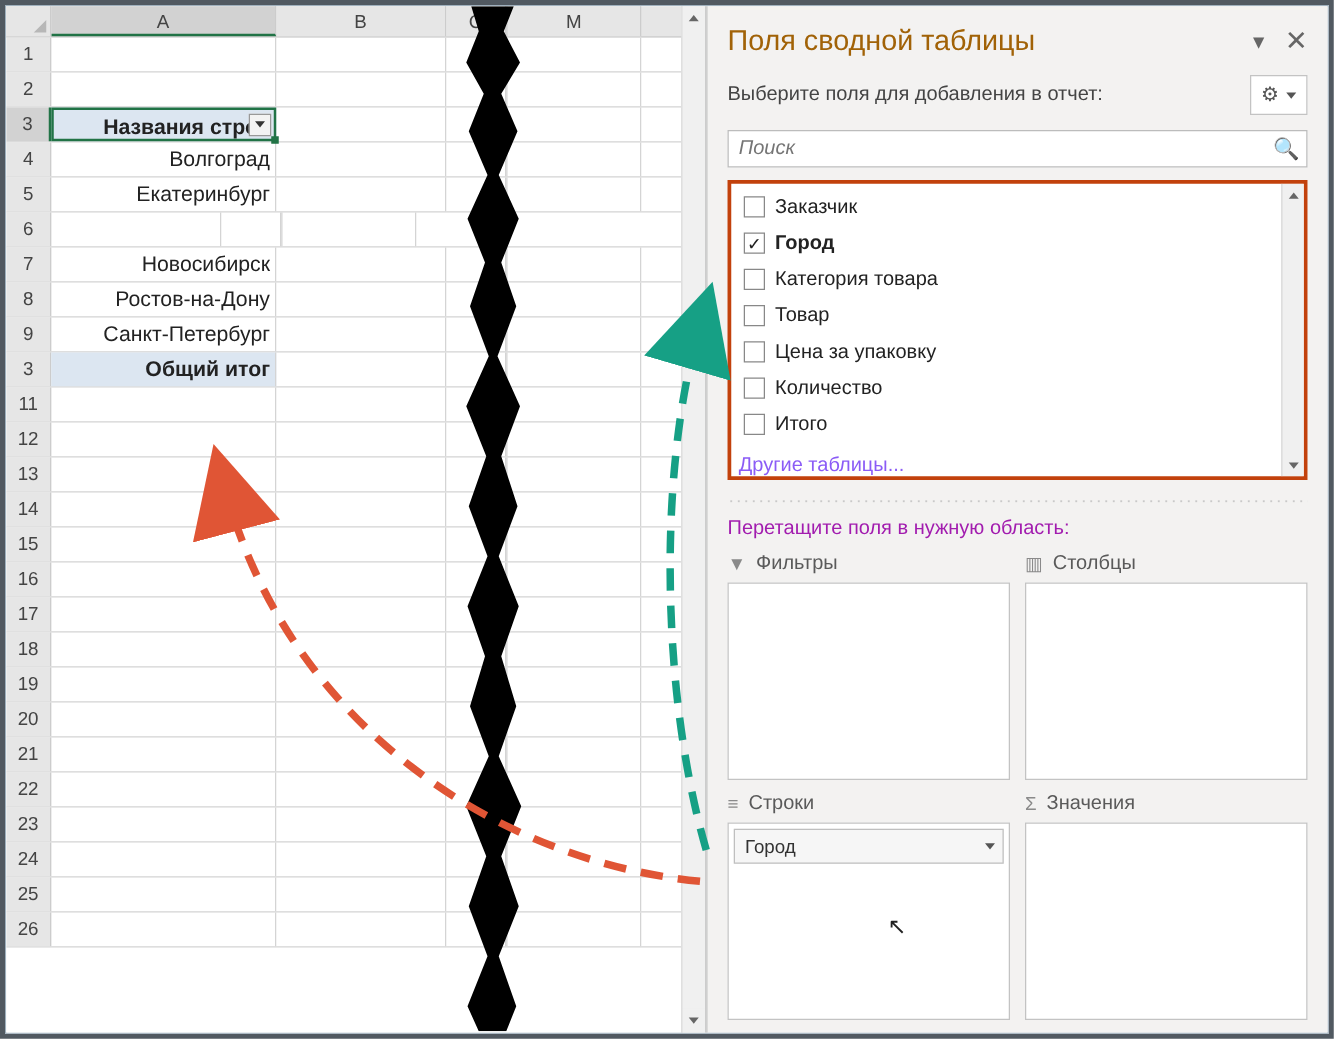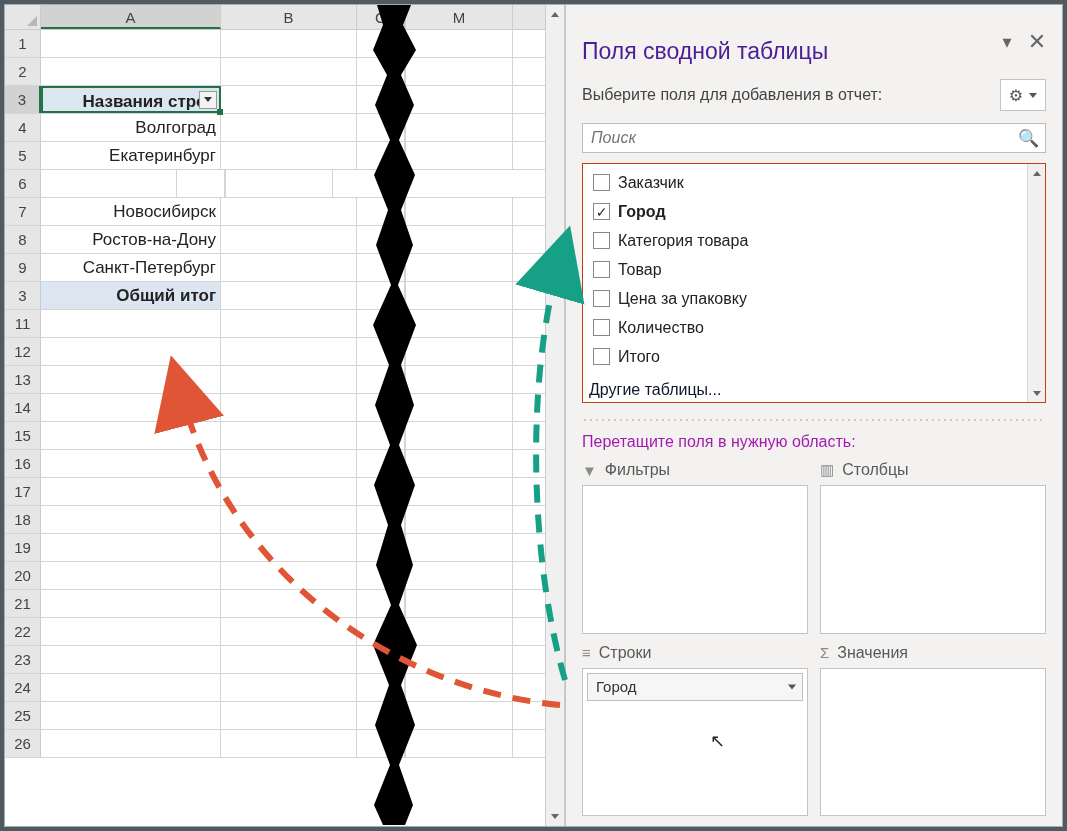--- a/index.html
+++ b/index.html
@@ -171,23 +171,22 @@
     flex-direction:column;
   }
   .pane-header {
     display:flex;
     align-items:center;
     gap:12px;
     margin-bottom:14px;
   }
   .pane-title {
     font-size: 23px;
-    color: #4c1d95;
+    color: #a16207;
     flex:1;
-    margin-top:19px;
   }
   .pane-header .icon-btn{
     width:18px;height:18px;
     color:#666;
     display:flex;align-items:center;justify-content:center;
     font-size:18px;
   }
   .pane-header .close{font-size:22px;font-weight:400;color:#666;}
   .sub-row{
     display:flex;align-items:center;gap:26px;margin-bottom:12px;
@@ -211,21 +210,21 @@
   .search input{
     width:100%;height:30px;border:1px solid #bcbcbc;background:#fff;
     padding:0 30px 0 8px;font-size:16px;font-style:italic;color:#b91c1c;
   }
   .search .mag{
     position:absolute;right:6px;top:50%;transform:translateY(-50%);
     font-size:17px;color:#666;
   }
 
   .field-box{
-    border:1px solid #c2410c;background:#fff;height:240px;
+    border:3px solid #c2410c;background:#fff;height:240px;
     position:relative;overflow:hidden;margin-bottom:10px;
   }
   .field-scroll{
     position:absolute;right:0;top:0;bottom:0;width:18px;
     background:#f0f0f0;border-left:1px solid #d8d8d8;
     display:flex;flex-direction:column;
   }
   .field-scroll .sbtn{height:18px;display:flex;align-items:center;justify-content:center;}
   .field-scroll .sbtn.up::after{content:"";width:0;height:0;border-left:4px solid transparent;border-right:4px solid transparent;border-bottom:5px solid #666;}
   .field-scroll .sbtn.down::after{content:"";width:0;height:0;border-left:4px solid transparent;border-right:4px solid transparent;border-top:5px solid #666;}
@@ -237,21 +236,21 @@
   }
   .field-item input[type=checkbox]{
     width:17px;height:17px;appearance:none;border:1px solid #888;background:#fff;
     display:inline-flex;align-items:center;justify-content:center;
   }
   .field-item input[type=checkbox]:checked::after{
     content:"✓";font-size:14px;color:#222;line-height:1;
   }
   .field-item.checked label{font-weight:700;}
   .other-tables{
-    color:#0f172a;font-size:16px;padding:6px 6px 4px 6px;
+    color:#8b5cf6;font-size:16px;padding:6px 6px 4px 6px;
   }
 
   .divider-dots{
     height:6px;
     background-image: radial-gradient(#c9c9c9 1px, transparent 1px);
     background-size: 6px 6px;
     margin:4px 0 10px 0;
   }
 
   .drag-label{color:#a21caf;font-size:16px;margin-bottom:10px;}

